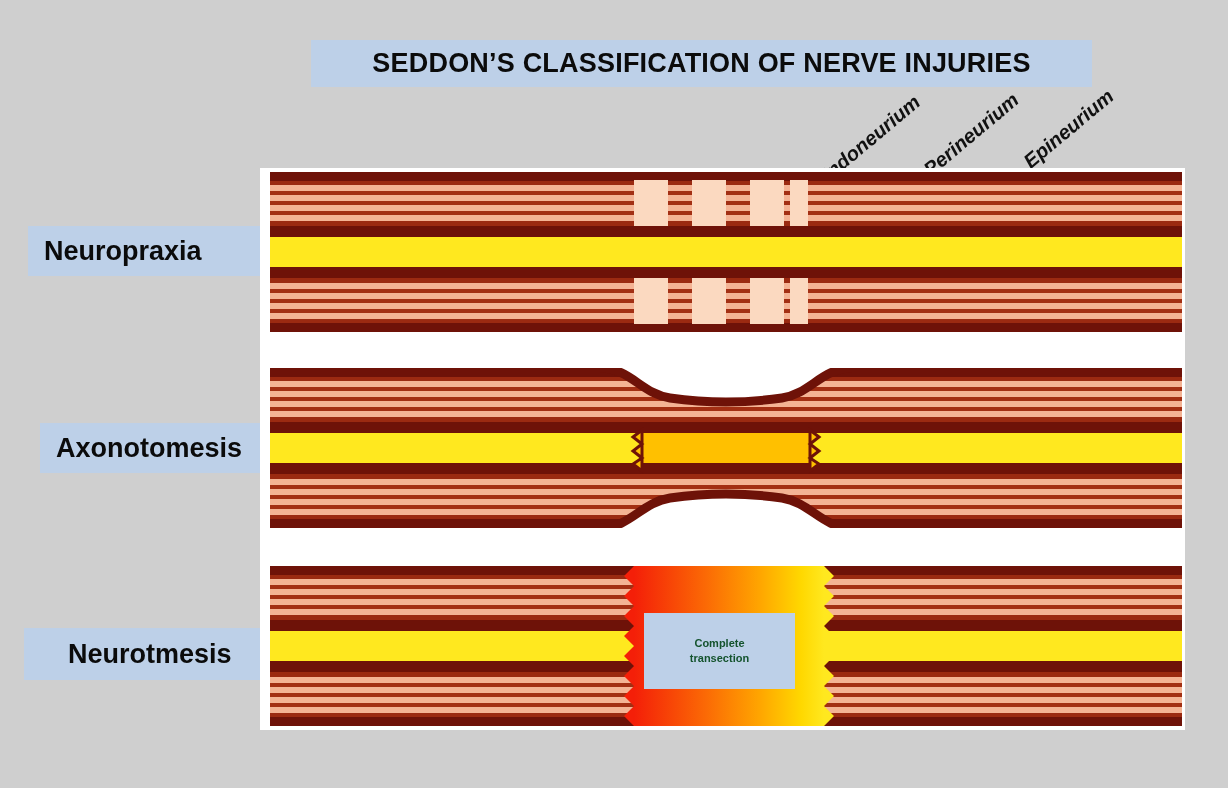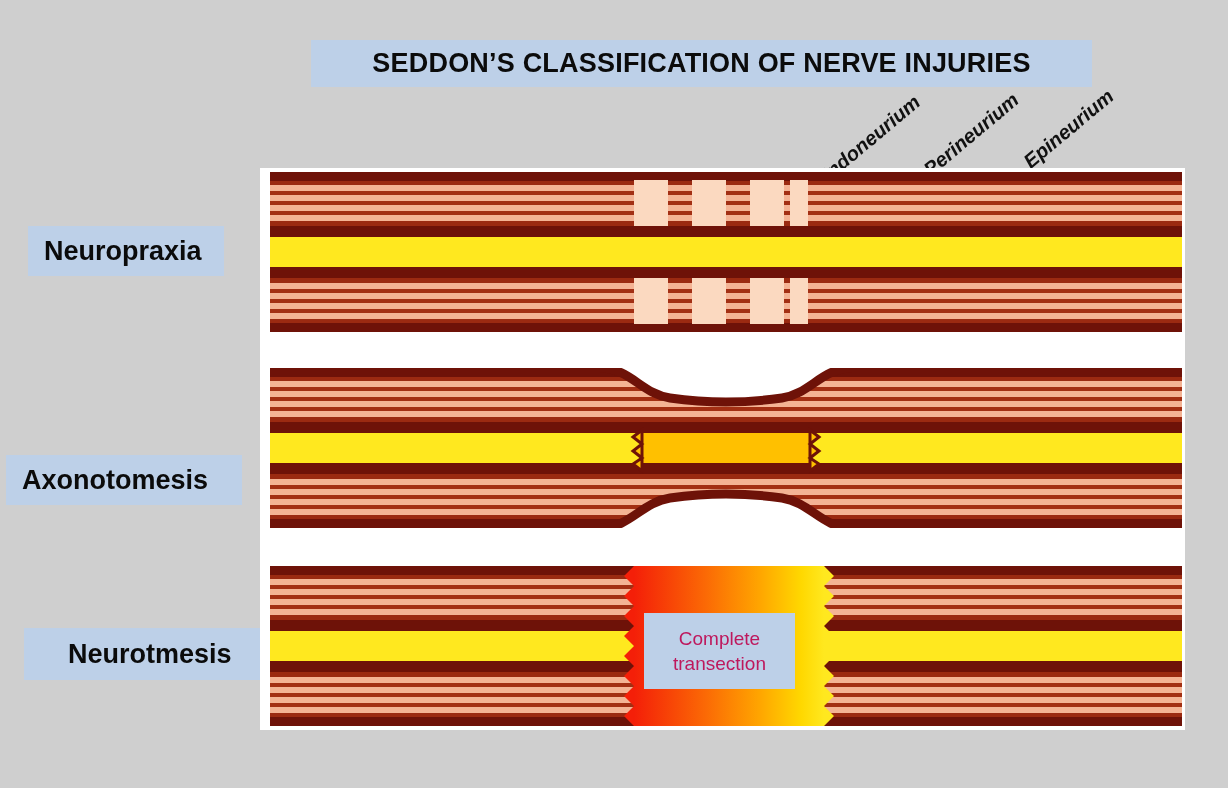--- a/index.html
+++ b/index.html
@@ -43,22 +43,22 @@
     align-items: center;
     padding-left: 16px;
     box-sizing: border-box;
   }
   .side-label span {
     font-size: 27px;
     font-weight: bold;
     color: #0b0b0b;
     white-space: nowrap;
   }
-  #label-neuropraxia   { left: 28px; top: 226px; width: 196px; height: 50px; }
-  #label-axonotomesis  { left: 6px; top: 423px; width: 236px; height: 50px; margin-top: 32px; }
+  #label-neuropraxia   { left: 28px; top: 226px; width: 242px; height: 50px; }
+  #label-axonotomesis  { left: 40px; top: 423px; width: 236px; height: 50px; }
   #label-neurotmesis   { left: 24px; top: 628px; width: 238px; height: 52px; padding-left: 44px; }
 
   
   #diagram-canvas {
     position: absolute;
     left: 260px;
     top: 168px;
     width: 925px;
     height: 562px;
     background: #ffffff;
@@ -177,23 +177,23 @@
     width: 151px;
     height: 76px;
     background: #bdd0e8;
     display: flex;
     flex-direction: column;
     align-items: center;
     justify-content: center;
     line-height: 1.32;
   }
   #transection-callout span {
-    font-size: 19px;
-    font-weight: normal;
-    color: #be185d;
+    font-size: 11px;
+    font-weight: bold;
+    color: #14532d;
   }
 
   
   .anno-label {
     position: absolute;
     font-size: 20px;
     font-weight: bold;
     font-style: italic;
     color: #111111;
     white-space: nowrap;

